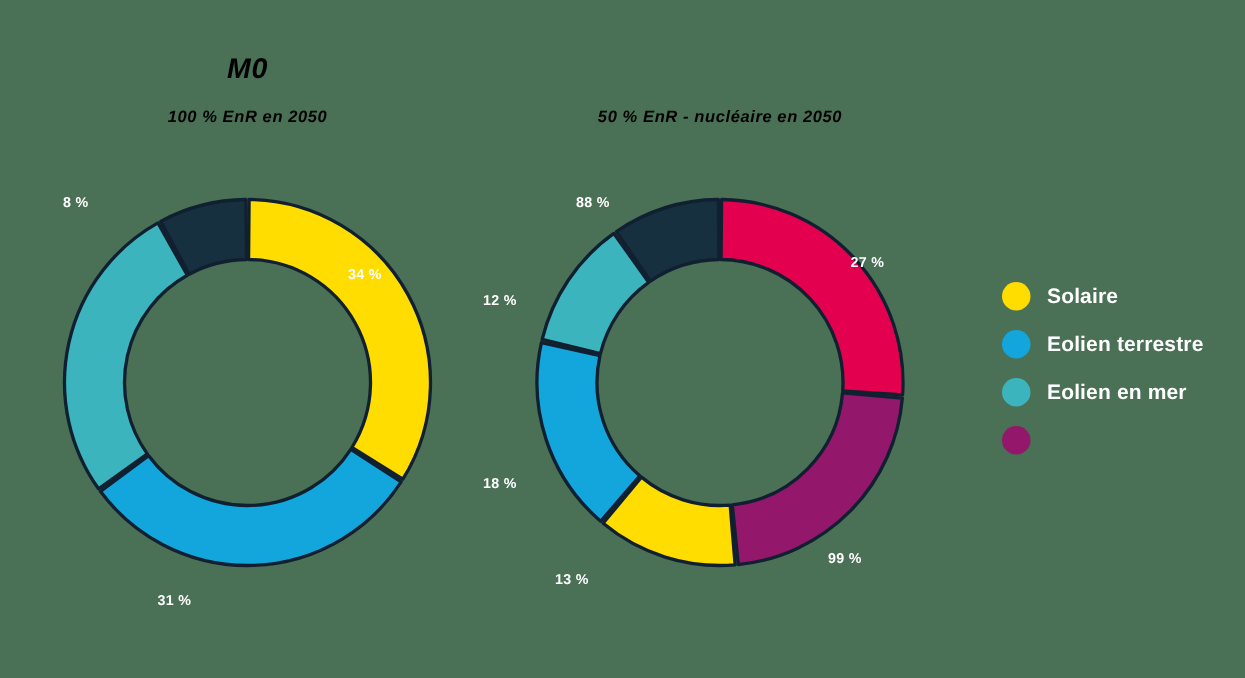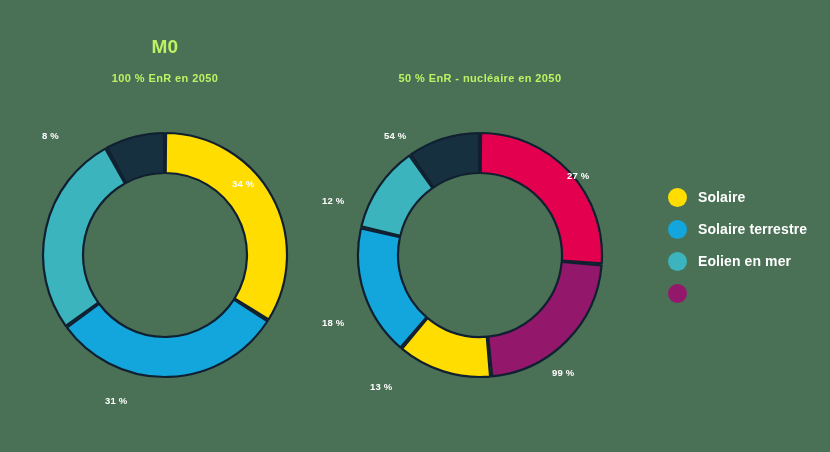--- a/index.html
+++ b/index.html
@@ -26,23 +26,24 @@
     height: 452px;
   }
   #panel-m0 { left: 0px;   width: 330px; }
   #panel-n03 { left: 300px; width: 360px; }
 
   .panel-title {
     position: absolute;
     left: 0;
     right: 0;
     text-align: center;
-    color: #bef264;
+    color: #000000;
     font-weight: bold;
     letter-spacing: 0.4px;
+    font-style: italic;
   }
   .panel-title.main {
     top: 36px;
     font-size: 19px;
   }
   .panel-title.sub {
     top: 72px;
     font-size: 11px;
     font-weight: bold;
   }
@@ -138,32 +139,32 @@
             <path d="M 55.983648997367666 24.398094976877047 A 122 122 0 0 1 123.93536266919843 3.0046453861711058 L 124.28442408913337 43.00312230873796 A 82 82 0 0 0 78.61196080150941 57.382326131999335 Z" fill="#17303f"></path>
           </g>
       </svg>
     </div>
     <div>
         <div class="pct" style="left: 267px; top: 170px;">27 %</div>
         <div class="pct" style="left: 252px; top: 367px;">99 %</div>
         <div class="pct" style="left: 70px; top: 381px;">13 %</div>
         <div class="pct" style="left: 22px; top: 317px;">18 %</div>
         <div class="pct" style="left: 22px; top: 195px; text-align: right;">12 %</div>
-        <div class="pct" style="left: 84px; top: 130px;">54 %</div>
+        <div class="pct" style="left: 84px; top: 130px;">88 %</div>
       </div>
   </div>
 
   <div id="legend">
       <div class="legend-item">
         <span class="legend-swatch" style="background: rgb(255, 221, 0);"></span>
         <span class="legend-label">Solaire</span>
       </div>
       <div class="legend-item">
         <span class="legend-swatch" style="background: rgb(19, 166, 221);"></span>
-        <span class="legend-label">Solaire terrestre</span>
+        <span class="legend-label">Eolien terrestre</span>
       </div>
       <div class="legend-item">
         <span class="legend-swatch" style="background: rgb(60, 180, 189);"></span>
         <span class="legend-label">Eolien en mer</span>
       </div>
       <div class="legend-item">
         <span class="legend-swatch" style="background: rgb(147, 23, 107);"></span>
       </div>
     </div>
 

